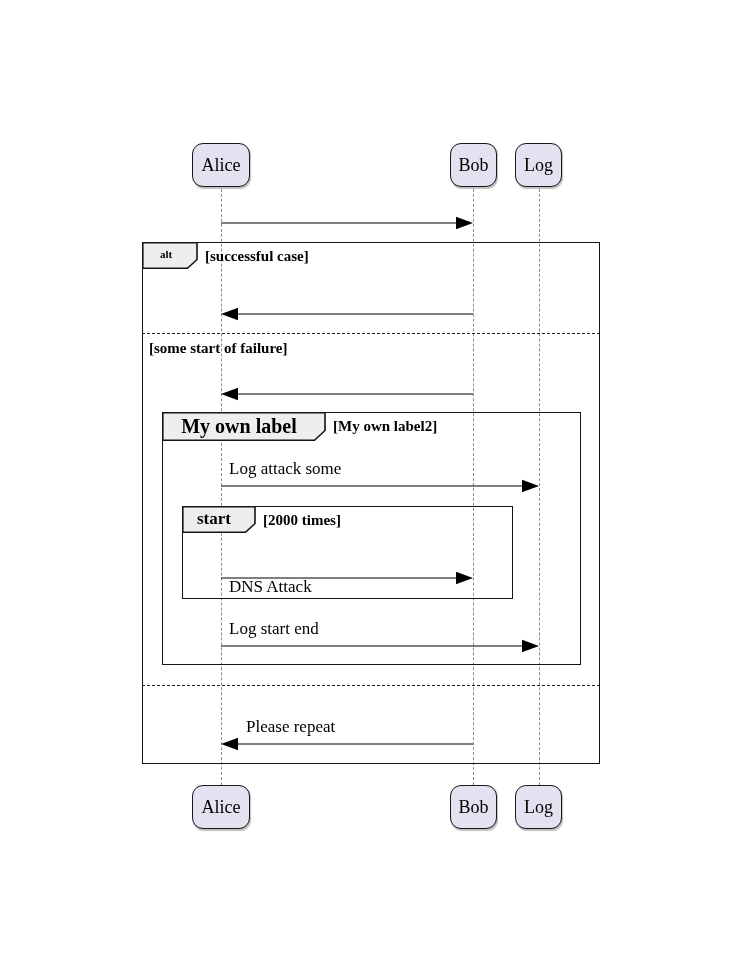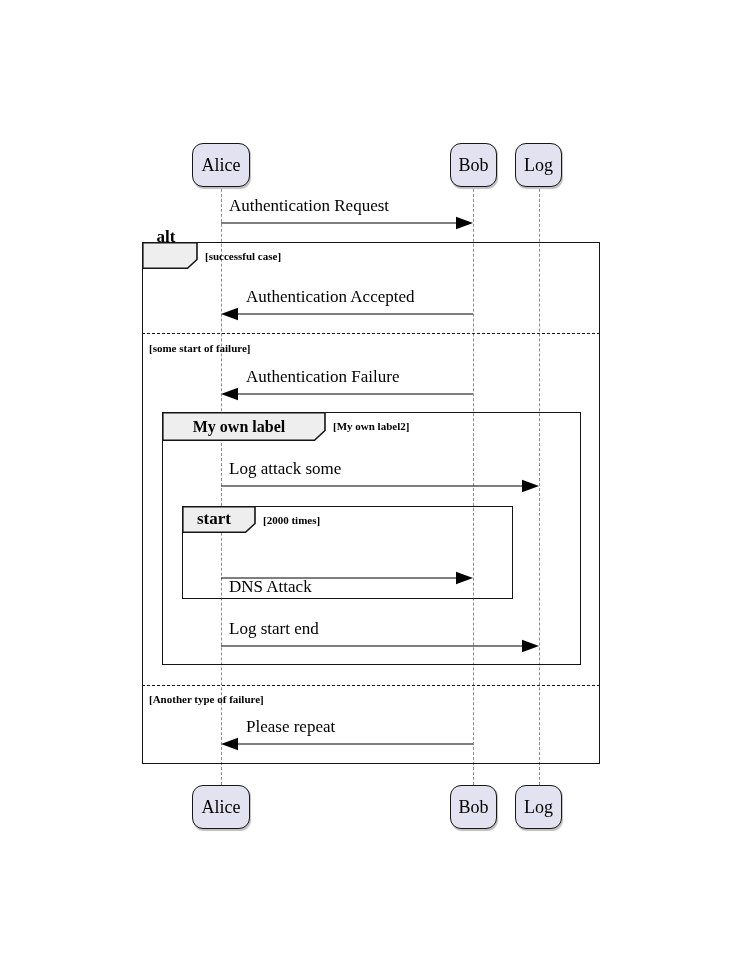--- a/index.html
+++ b/index.html
@@ -18,21 +18,21 @@
     background:var(--participant-fill,#E2E2F0);
     border:1.5px solid var(--participant-border,#181818);
     border-radius:11px;
     display:flex; align-items:center; justify-content:center;
     font-size:18px; box-shadow:1px 1.5px 1px rgba(110,110,110,.45);
   }
   .frame { position:absolute; border:1.6px solid var(--frame-border,#151515); background:transparent; }
   .divider { position:absolute; height:0; border-top:1.5px dashed #1a1a1a; }
   .msg { position:absolute; font-size:17px; white-space:nowrap; height:22px; line-height:22px; }
   .kw { position:absolute; font-weight:bold; text-align:center; white-space:nowrap; }
-  .cond { position:absolute; font-weight:bold; font-size:11px; white-space:nowrap; height:19px; line-height:19px; }
+  .cond { position:absolute; font-weight:bold; font-size:15px; white-space:nowrap; height:19px; line-height:19px; }
   svg.layer { position:absolute; left:0; top:0; pointer-events:none; }
   .arrow-line { stroke:#000; stroke-width:1.2; }
   .arrow-head { fill:#000; stroke:none; }
   .pentagon { fill:var(--label-fill,#EEEEEE); stroke:var(--frame-border,#151515); stroke-width:1.6; }
 </style>
 </head>
 <body>
 
 <div id="diagram">
 
@@ -66,34 +66,30 @@
     <line class="arrow-line" x1="221" y1="578" x2="457" y2="578"></line>
     <polygon class="arrow-head" points="473,578 456,571.8 456,584.2"></polygon>
 
     <line class="arrow-line" x1="221" y1="646" x2="523" y2="646"></line>
     <polygon class="arrow-head" points="539,646 522,639.8 522,652.2"></polygon>
 
     <line class="arrow-line" x1="473" y1="744" x2="237" y2="744"></line>
     <polygon class="arrow-head" points="221,744 238,737.8 238,750.2"></polygon>
   </svg>
 
-  <div class="kw" style="left:142px; top:224px; width:48px; height:24px; line-height:25px; font-size:17px">alt</div>
+  <div class="kw" style="left:142px; top:242px; width:48px; height:24px; line-height:25px; font-size:11px">alt</div>
   <div class="cond" style="left:205px; top:247px">[successful case]</div>
   <div class="cond" style="left:149px; top:339px">[some start of failure]</div>
-  <div class="cond" style="left:149px; top:690px">[Another type of failure]</div>
 
-  <div class="kw" style="left:164px; top:413px; width:150px; height:27px; line-height:27px; font-size:16px">My own label</div>
+  <div class="kw" style="left:164px; top:413px; width:150px; height:27px; line-height:27px; font-size:20px">My own label</div>
   <div class="cond" style="left:333px; top:417px">[My own label2]</div>
 
   <div class="kw" style="left:182px; top:506px; width:64px; height:25px; line-height:25px; font-size:17px">start</div>
   <div class="cond" style="left:263px; top:511px">[2000 times]</div>
 
-  <div class="msg" style="left:229px; top:195px">Authentication Request</div>
-  <div class="msg" style="left:246px; top:286px">Authentication Accepted</div>
-  <div class="msg" style="left:246px; top:366px">Authentication Failure</div>
   <div class="msg" style="left:229px; top:458px">Log attack some</div>
   <div class="msg" style="left:229px; top:576px">DNS Attack</div>
   <div class="msg" style="left:229px; top:618px">Log start end</div>
   <div class="msg" style="left:246px; top:716px">Please repeat</div>
 
   <div class="pbox" style="left:192px; top:143px; width:58px">
     <span>Alice</span>
   </div>
   <div class="pbox" style="left:450px; top:143px; width:47px">
     <span>Bob</span>

